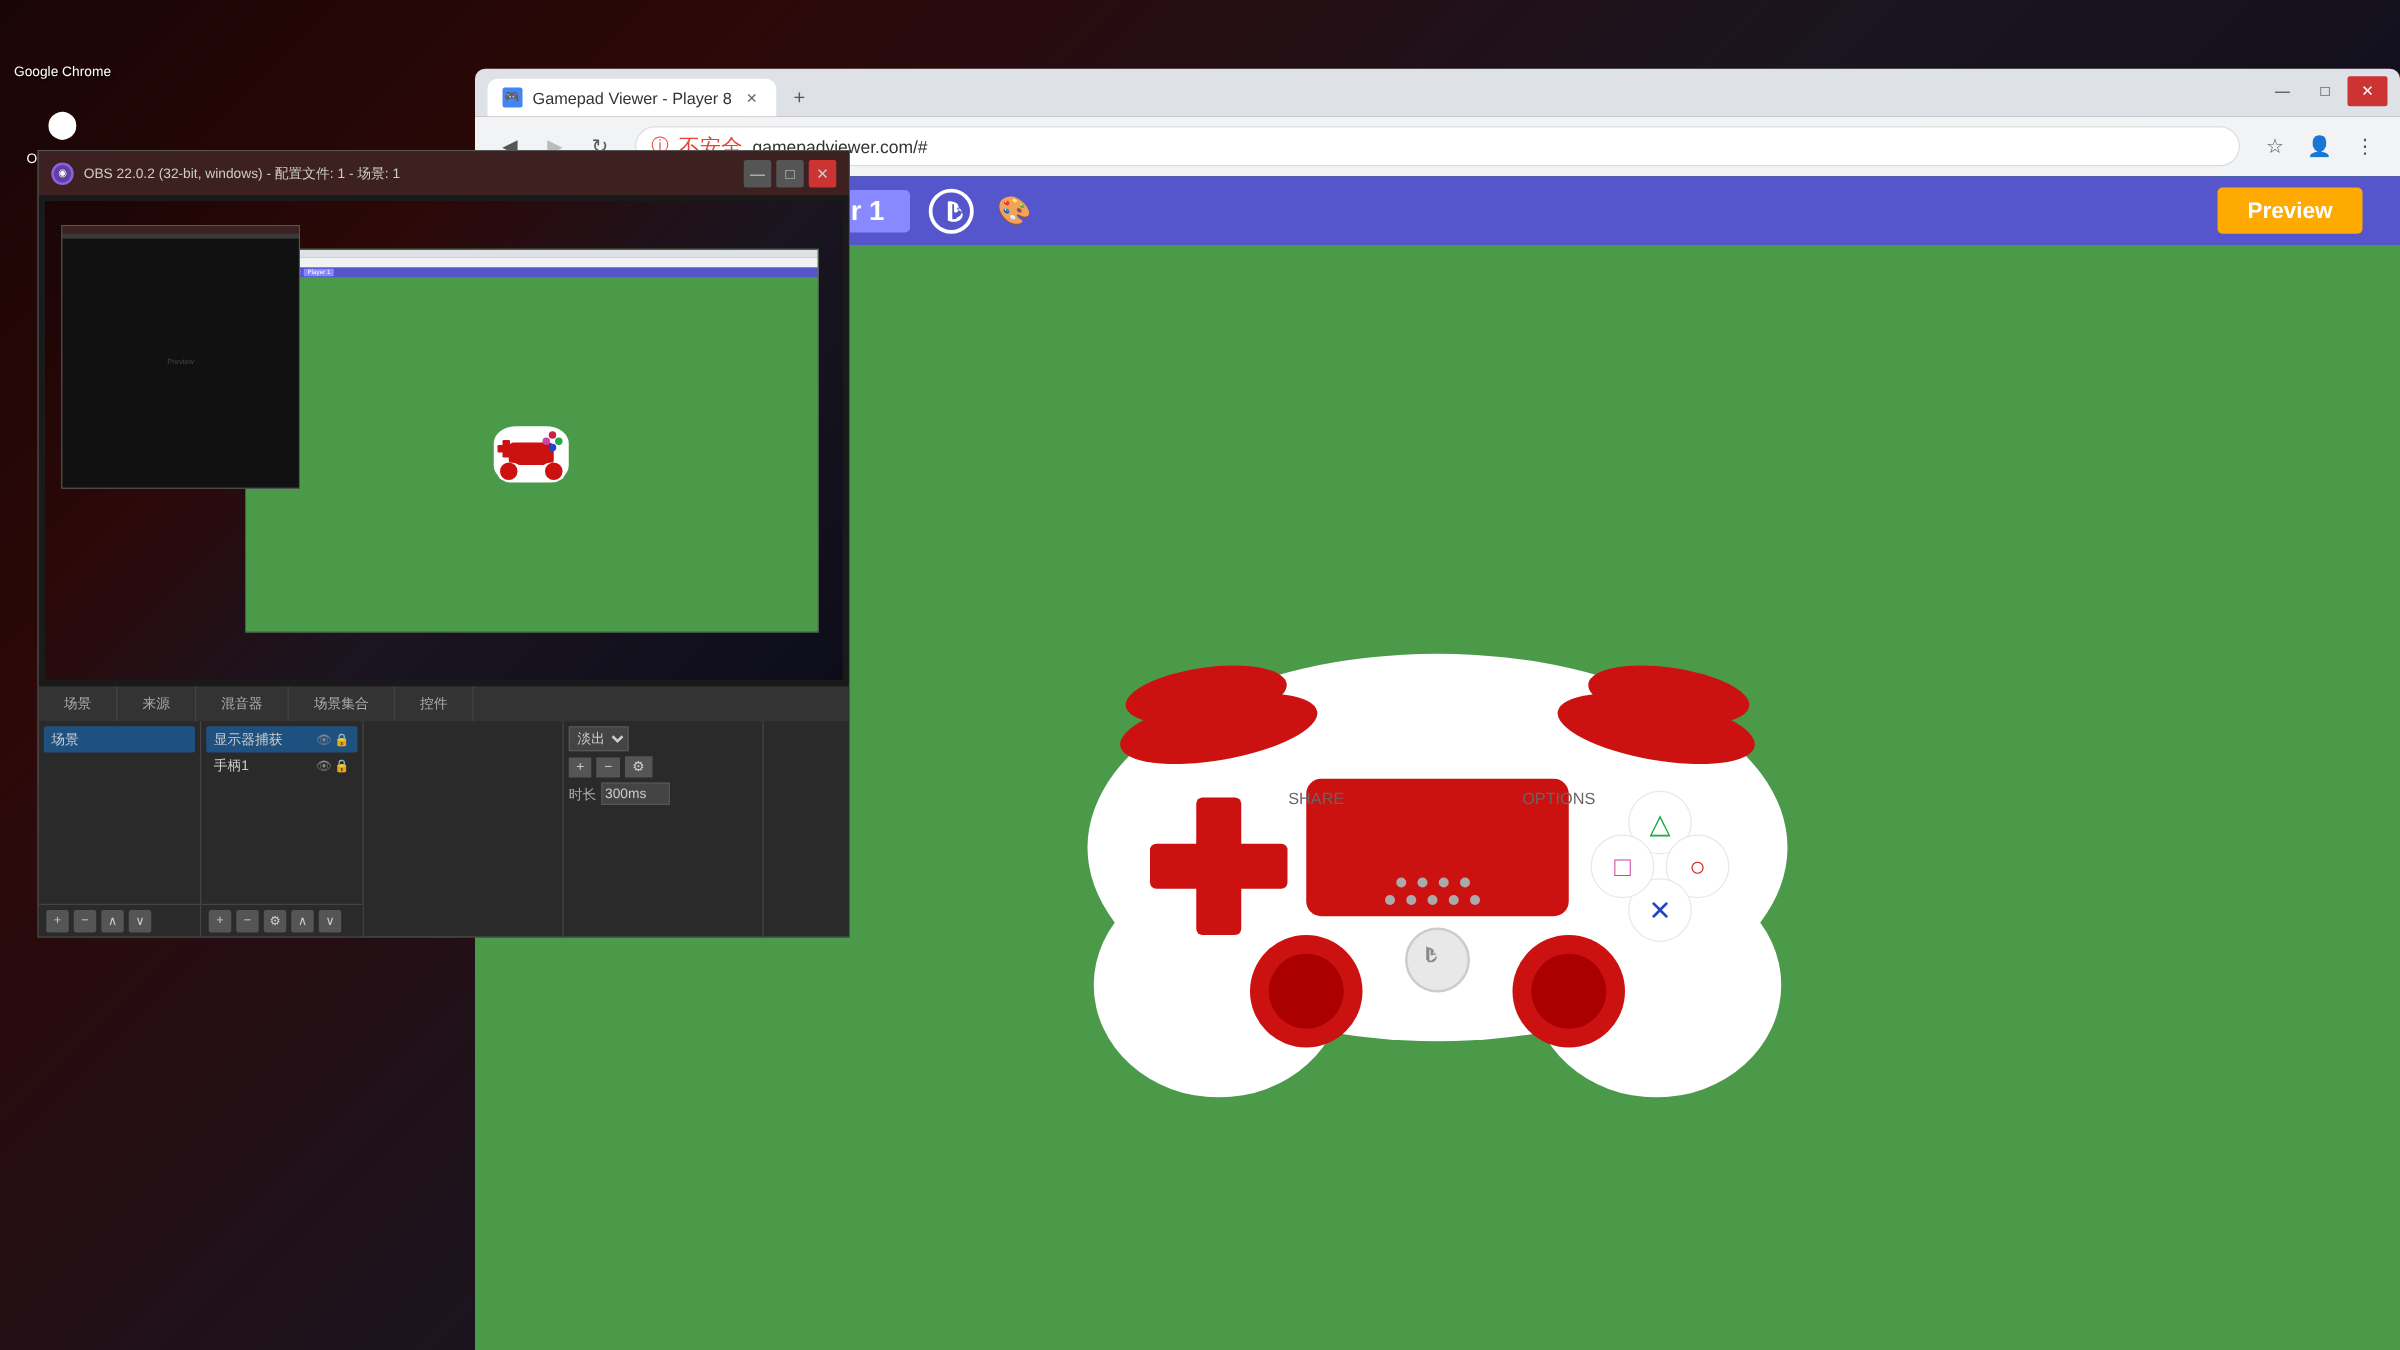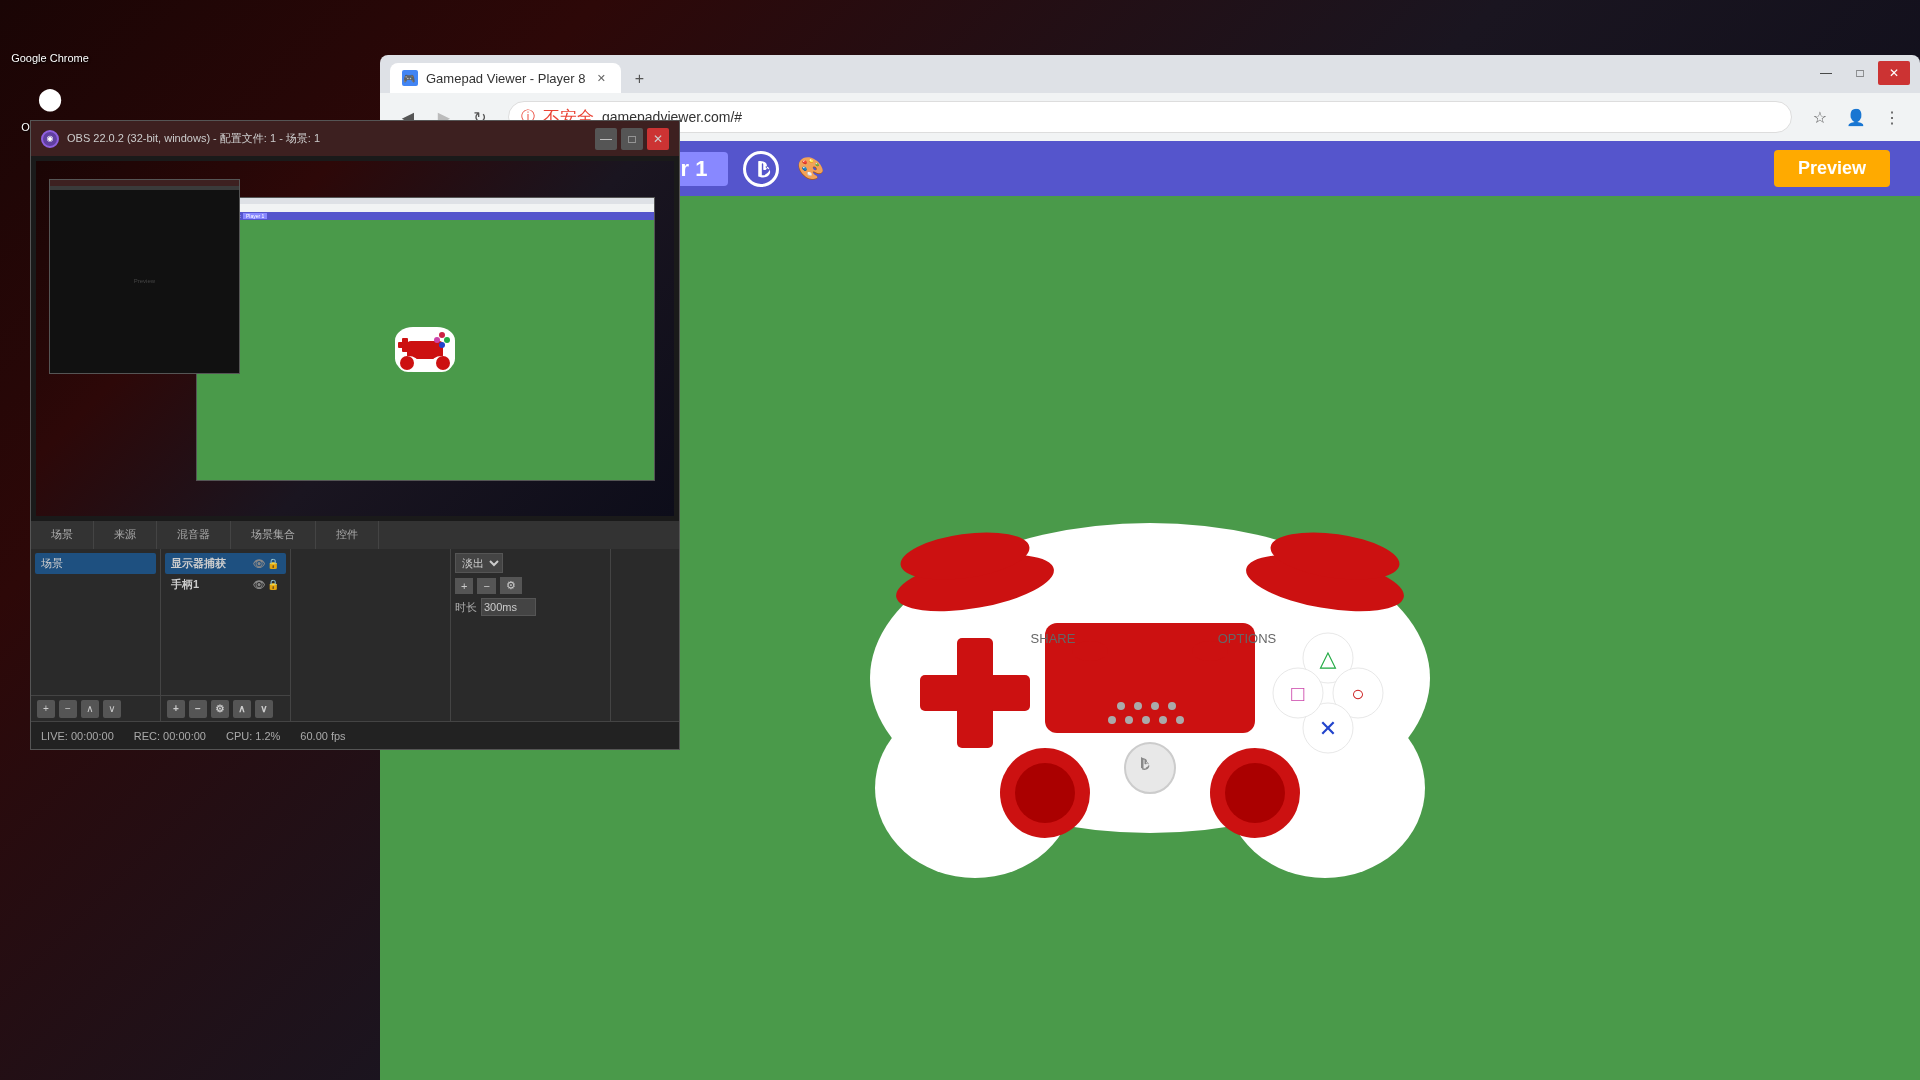--- a/index.html
+++ b/index.html
@@ -314,21 +314,21 @@
       flex: 1;
       display: flex;
     }
 
     .obs-scene-panel, .obs-source-panel, .obs-mixer-panel, .obs-transitions-panel, .obs-controls-panel {
       border-right: 1px solid #444;
       display: flex;
       flex-direction: column;
     }
     .obs-scene-panel { width: 130px; }
-    .obs-source-panel { width: 130px; font-weight: bold; }
+    .obs-source-panel { width: 130px; }
     .obs-mixer-panel { width: 160px; }
     .obs-transitions-panel { width: 160px; }
     .obs-controls-panel { flex: 1; }
 
     .obs-panel-content {
       flex: 1;
       padding: 4px;
       overflow: hidden;
     }
 
@@ -667,19 +667,13 @@
           <div style="display:flex;align-items:center;gap:4px;margin-top:4px;font-size:11px;color:#aaa;">
             <span>时长</span>
             <input type="text" style="width: 55px; background: rgb(68, 68, 68); border: 1px solid rgb(85, 85, 85); color: rgb(204, 204, 204); font-size: 11px; padding: 2px;" value="300ms">
           </div>
         </div>
       </div>
 
     </div>
   </div>
 
-  <div class="obs-statusbar">
-    <span>LIVE: 00:00:00</span>
-    <span>REC: 00:00:00</span>
-    <span>CPU: 1.2%</span>
-    <span>60.00 fps</span>
-  </div>
 </div>
 
 </body></html>

